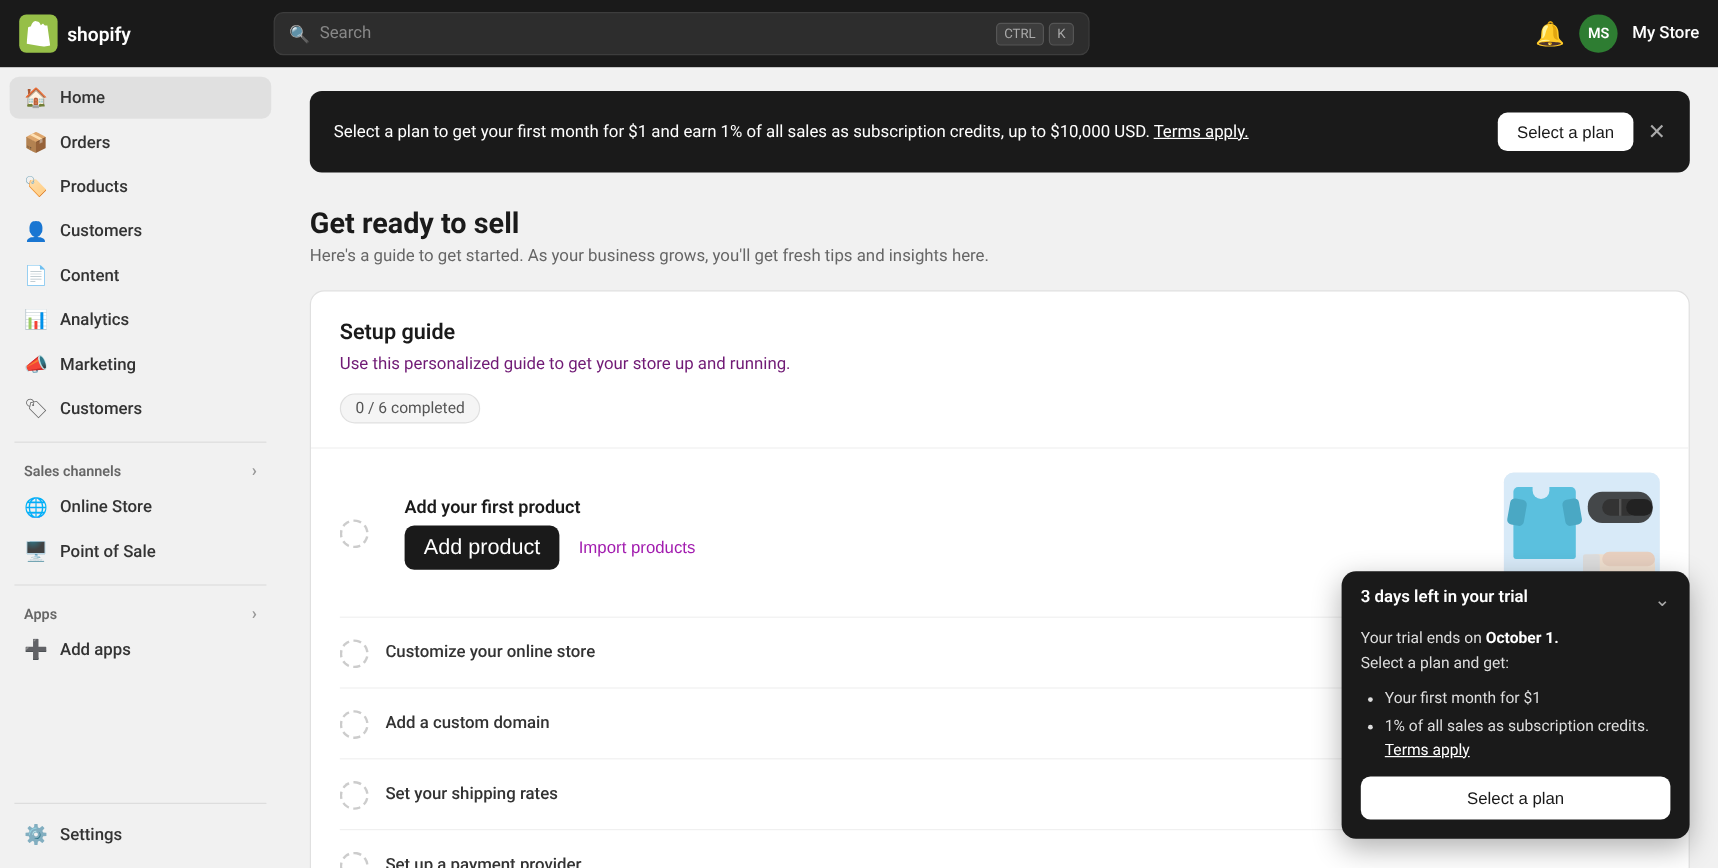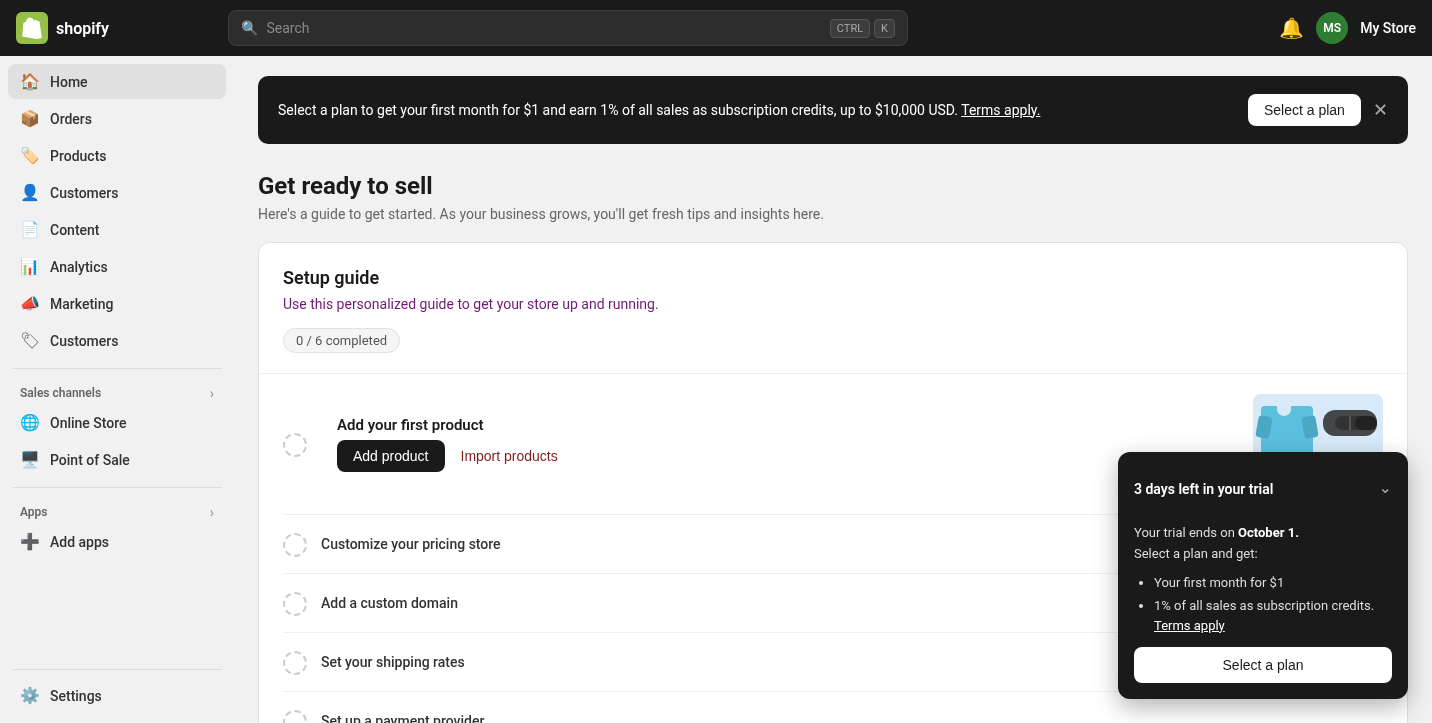--- a/index.html
+++ b/index.html
@@ -174,28 +174,28 @@
     .setup-item-title { font-size: 15px; font-weight: 600; color: #1a1a1a; margin-bottom: 6px; }
     .setup-item-desc { font-size: 13px; color: #666; margin-bottom: 14px; line-height: 1.5; }
     .setup-item-desc a { color: #0080ff; text-decoration: none; }
     .setup-item-actions { display: flex; align-items: center; gap: 12px; }
     .btn-primary {
       background: #1a1a1a;
       color: white;
       border: none;
       border-radius: 8px;
       padding: 8px 16px;
-      font-size: 14px;
+      font-size: 18px;
       font-weight: 500;
       cursor: pointer;
     }
     .btn-secondary {
       background: none;
       border: none;
-      color: #7f1d1d;
+      color: #a21caf;
       font-size: 14px;
       font-weight: 500;
       cursor: pointer;
       padding: 8px 4px;
     }
     .setup-item-image {
       width: 130px;
       height: 100px;
       border-radius: 8px;
       background: #e8f0f8;
@@ -212,23 +212,23 @@
       right: 24px;
       width: 290px;
       background: #1a1a1a;
       border-radius: 12px;
       color: white;
       overflow: hidden;
       box-shadow: 0 8px 24px rgba(0,0,0,0.3);
     }
     .trial-widget-header {
       display: flex;
-      align-items: flex-end;
+      align-items: flex-start;
       justify-content: space-between;
-      padding: 26px 16px;
+      padding: 14px 16px;
     }
     .trial-widget-title { font-size: 14px; font-weight: 600; }
     .trial-widget-expand { color: #aaa; font-size: 16px; cursor: pointer; }
     .trial-widget-body { padding: 0 16px 16px 16px; }
     .trial-widget-body p { font-size: 13px; line-height: 1.6; color: #ddd; margin-bottom: 8px; }
     .trial-widget-body p strong { color: white; }
     .trial-widget-body ul { list-style: disc; padding-left: 20px; margin-bottom: 12px; }
     .trial-widget-body ul li { font-size: 13px; color: #ddd; margin-bottom: 4px; line-height: 1.5; }
     .trial-widget-body ul li a { color: white; text-decoration: underline; }
     .btn-select-plan-full {
@@ -394,21 +394,21 @@
             <div style="position:absolute;right:4px;bottom:8px;width:58px;height:24px;background:#f0e0d0;border-radius:8px 8px 4px 4px;"></div>
             <div style="position:absolute;right:4px;bottom:22px;width:44px;height:12px;background:#e8d0c0;border-radius:8px;"></div>
             <div style="position:absolute;right:50px;bottom:8px;width:14px;height:24px;background:#ddd;border-radius:2px;"></div>
           </div>
         </div>
       </div>
 
       
       <div class="setup-item-collapsed">
         <div class="circle-check"></div>
-        <span class="setup-item-collapsed-title">Customize your pricing store</span>
+        <span class="setup-item-collapsed-title">Customize your online store</span>
       </div>
       <div class="setup-item-collapsed">
         <div class="circle-check"></div>
         <span class="setup-item-collapsed-title">Add a custom domain</span>
       </div>
       <div class="setup-item-collapsed">
         <div class="circle-check"></div>
         <span class="setup-item-collapsed-title">Set your shipping rates</span>
       </div>
       <div class="setup-item-collapsed">

